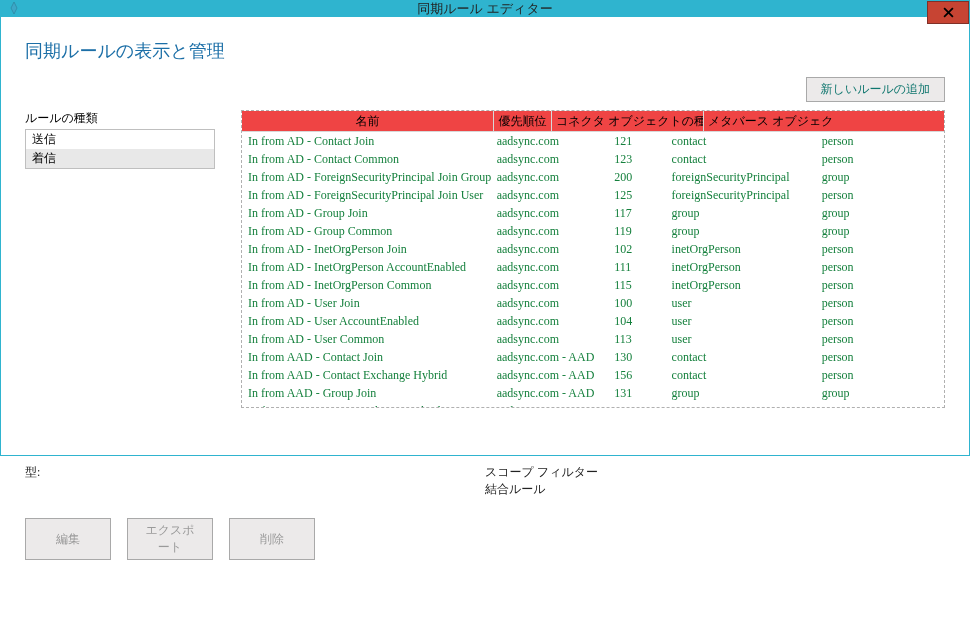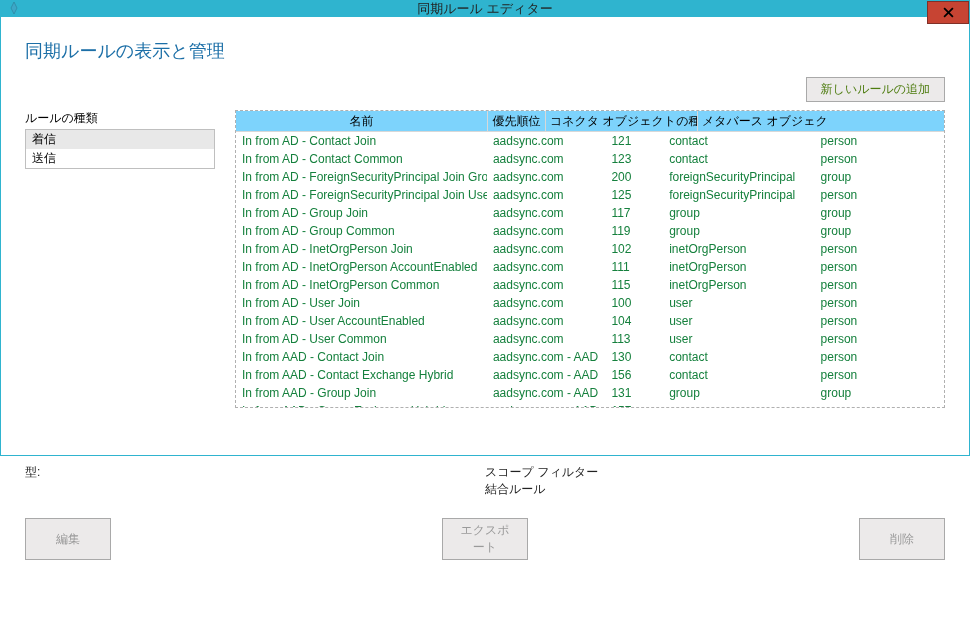--- a/index.html
+++ b/index.html
@@ -54,48 +54,49 @@
     color: #000;
     font-size: 14px;
     font-weight: bold;
     cursor: default;
   }
   .body {
     flex: 1;
     padding: 18px 24px 18px 24px;
     display: flex;
     flex-direction: column;
+    font-family: Liberation Serif, serif;
   }
   .page-title {
     color: #1c6fa7;
     font-size: 18px;
     font-weight: 400;
     margin: 4px 0 14px 0;
   }
   .toprow {
     display: flex;
     justify-content: flex-end;
     margin-bottom: 8px;
   }
   .btn {
     border: 1px solid #a9a9a9;
     background: #eceaea;
     padding: 3px 14px;
     font-size: 12px;
     font-family: inherit;
-    color: #4d7c0f;
+    color: #0f766e;
     cursor: default;
   }
   .btn:disabled, .btn.disabled {
     color: #9a9a9a;
   }
   .main-area {
     display: flex;
     flex: 1;
-    gap: 20px;
+    gap: 26px;
     min-height: 0;
   }
   .side {
     width: 190px;
   }
   .side-label {
     font-size: 12px;
     margin-bottom: 2px;
   }
   .side-list {
@@ -113,21 +114,21 @@
     flex: 1;
     border: 1px dashed #b0b0b0;
     display: flex;
     flex-direction: column;
     min-height: 0;
     height: 298px;
     overflow: hidden;
   }
   .grid-head {
     display: flex;
-    background: #7dd3fc;
+    background: #ef4444;
     border-bottom: 1px solid #d8d8d8;
     font-size: 12px;
     height: 21px;
     align-items: center;
   }
   .grid-head .hc {
     border-right: 1px solid #d8d8d8;
     text-align: center;
     padding: 2px 4px;
     white-space: nowrap;
@@ -161,22 +162,22 @@
   .footer-grid {
     display: flex;
   }
   .footer-col {
     width: 50%;
     font-size: 12px;
     color: #222;
   }
   .footer-btns {
     display: flex;
-    justify-content: space-between;
-    gap: 0;
+    justify-content: flex-start;
+    gap: 16px;
     margin-top: 20px;
   }
   .footer-btns .btn { width: 86px; text-align: center; }
 </style>
 </head>
 <body>
 
 <div class="window">
   <div class="titlebar">
     <span class="title-icon">
@@ -197,22 +198,22 @@
     <div class="page-title">同期ルールの表示と管理</div>
 
     <div class="toprow">
       <button class="btn">新しいルールの追加</button>
     </div>
 
     <div class="main-area">
       <div class="side">
         <div class="side-label">ルールの種類</div>
         <div class="side-list" id="side-list">
+            <div class="side-item">送信</div>
             <div class="side-item selected">着信</div>
-            <div class="side-item">送信</div>
           </div>
       </div>
 
       <div class="grid-wrap">
         <div class="grid-head">
           <div class="hc col-name">名前</div>
           <div class="hc col-prec">優先順位</div>
           <div class="hc col-cobj">コネクタ オブジェクトの種類</div>
           <div class="hc col-mobj" style="border-right:none">メタバース オブジェクトの種類</div>
         </div>

